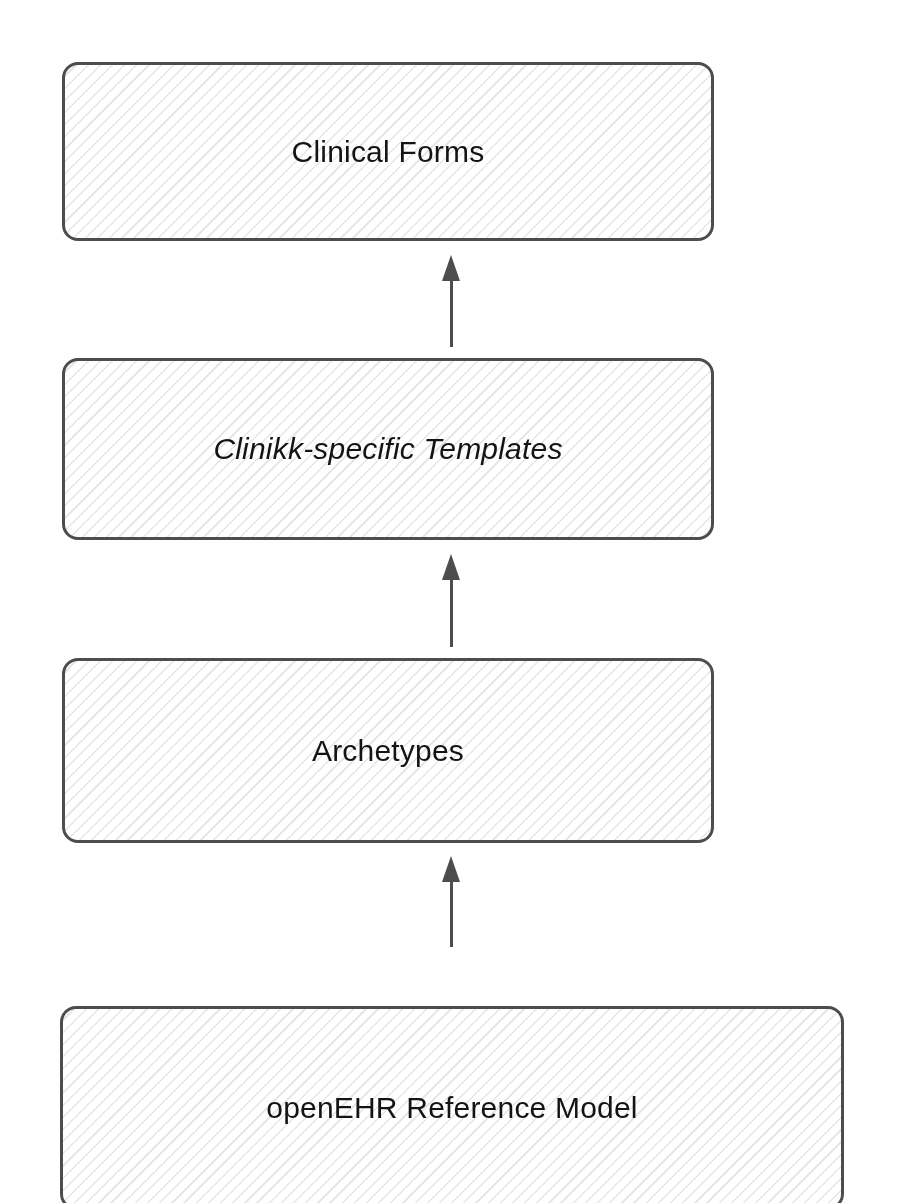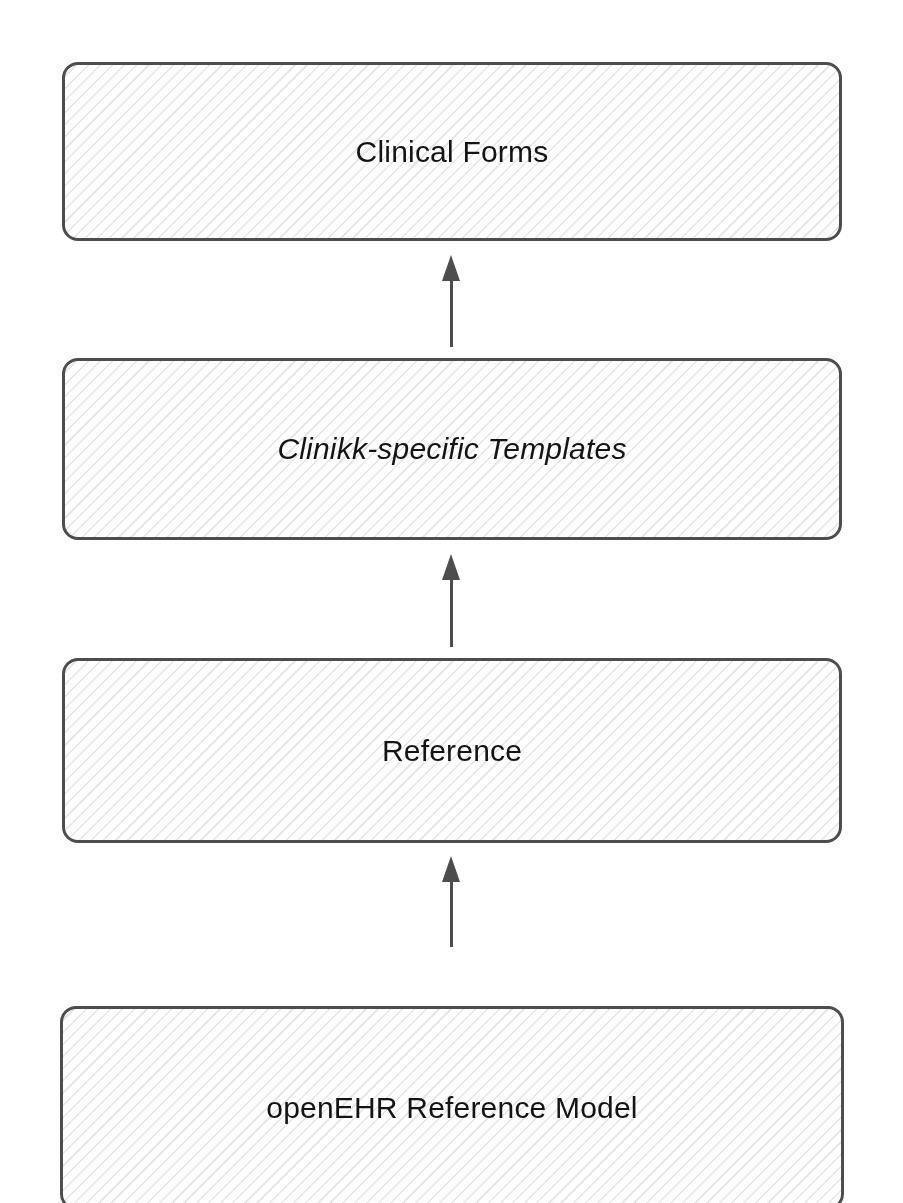--- a/index.html
+++ b/index.html
@@ -11,21 +11,21 @@
     position: relative;
     width: 903px;
     height: 1203px;
     background: #ffffff;
     font-family: "Liberation Sans", sans-serif;
     overflow: hidden;
   }
   .box {
     position: absolute;
     left: 62px;
-    width: 780px;
+    width: 652px;
     box-sizing: border-box;
     border: 3px solid #4d4d4d;
     border-radius: 16px;
     background-color: #ffffff;
     background-image: repeating-linear-gradient(
       135deg,
       rgba(255,255,255,0) 0px,
       rgba(255,255,255,0) 7px,
       #e7e7e9 7px,
       #e7e7e9 8.6px
@@ -87,21 +87,21 @@
   <div class="box box2">
     <span class="box-label">Clinikk-specific Templates</span>
   </div>
 
   <div class="arrow arrow2">
     <div class="arrow-head"></div>
     <div class="arrow-line"></div>
   </div>
 
   <div class="box box3">
-    <span class="box-label">Reference</span>
+    <span class="box-label">Archetypes</span>
   </div>
 
   <div class="arrow arrow3">
     <div class="arrow-head"></div>
     <div class="arrow-line"></div>
   </div>
 
   <div class="box box4">
     <span class="box-label">openEHR Reference Model</span>
   </div>

